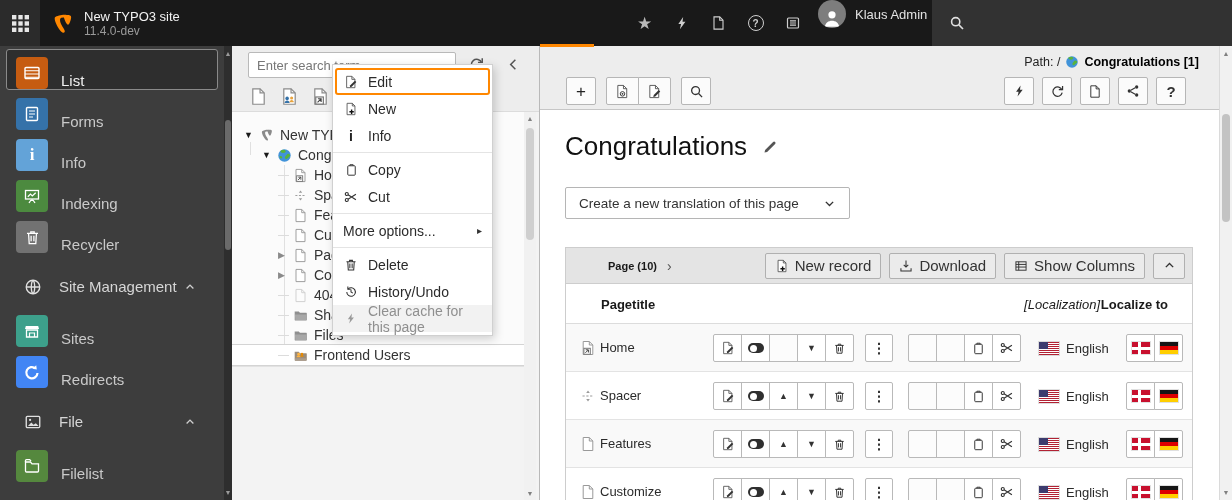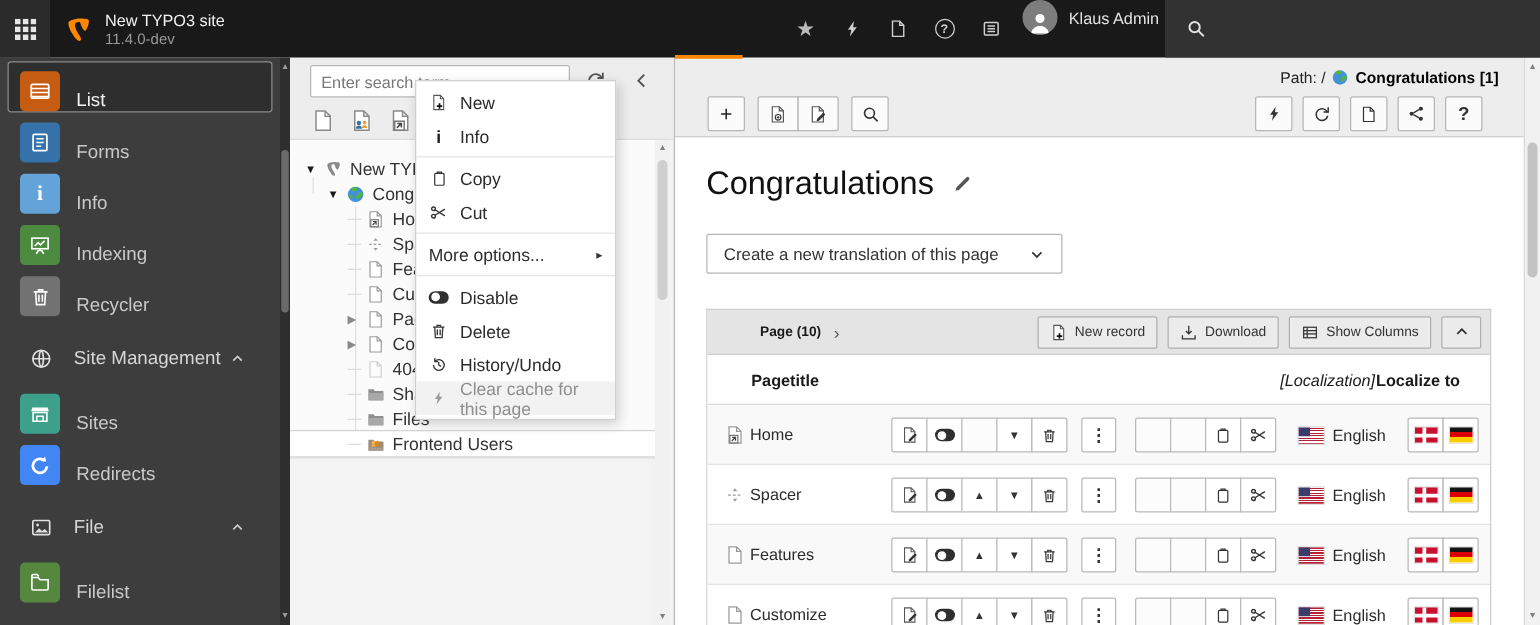--- a/index.html
+++ b/index.html
@@ -104,21 +104,21 @@
   .page-title{position:absolute;left:25px;top:21px;font-size:26px;color:#111;display:flex;align-items:center;gap:15px;}
   .transbtn{position:absolute;left:25px;top:77px;height:32px;padding:0 13px;display:flex;align-items:center;gap:24px;
             font-size:13.5px;color:#333;background:#fff;border:1px solid #b5b5b5;border-radius:2px;cursor:pointer;}
 
   .panel{position:absolute;left:25px;top:137px;width:628px;border:1px solid #cdcdcd;border-bottom:none;background:#fff;}
   .panel-h{height:36px;background:#e4e4e4;display:flex;align-items:center;padding:0 7px 0 10px;border-bottom:1px solid #cdcdcd;}
   .panel-title{font-weight:bold;font-size:11px;color:#1a1a1a;margin-left:32px;}
   .pchev{margin-left:10px;color:#555;font-size:14px;line-height:1;}
   .actions{margin-left:auto;display:flex;gap:8px;align-items:center;}
   .abtn{height:26px;border:1px solid #b0b0b0;border-radius:2px;background:rgba(255,255,255,.25);padding:0 9px;
-        display:flex;gap:6px;align-items:center;font-size:11px;color:#333;cursor:pointer;}
+        display:flex;gap:6px;align-items:center;font-size:15px;color:#333;cursor:pointer;}
   .abtn.sq{width:32px;padding:0;justify-content:center;}
   .cols{height:40px;background:#fff;border-bottom:1px solid #dcdcdc;position:relative;font-size:13px;color:#1a1a1a;}
   .c-pagetitle{position:absolute;left:35px;top:13px;font-weight:bold;}
   .c-loc{position:absolute;right:92px;top:13px;font-style:italic;}
   .c-locto{position:absolute;right:24px;top:13px;font-weight:bold;}
 
   .rrow{height:48px;border-bottom:1px solid #e3e3e3;position:relative;background:#fff;}
   .rrow.alt{background:#f9f9f9;}
   .r-icon{position:absolute;left:14px;top:16px;}
   .r-title{position:absolute;left:34px;top:16px;font-size:13px;color:#2b2b2b;}
@@ -552,20 +552,30 @@
     </div>
 
     <div class="tree-scroll">
       <span class="arr" style="top:3px;">▲</span>
       <span class="thumb"></span>
       <span class="arr" style="bottom:3px;">▼</span>
     </div>
   </div>
 
   <div class="ctxmenu">
+    <div class="mi focused">
+      <span class="ico">
+        <svg width="14" height="14" viewBox="0 0 16 16">
+            <path d="M3 1.5h6l3.5 3.5v9.5H3z" fill="#fff" stroke="#555"></path>
+            <path d="M9 1.5V5h3.5" fill="none" stroke="#555"></path>
+            <path d="M7.2 11.8l5.3-5.3 1.6 1.6-5.3 5.3-2.1.5z" fill="#333"></path>
+          </svg>
+      </span>
+      <span>Edit</span>
+    </div>
     <div class="mi">
       <span class="ico">
         <svg width="14" height="14" viewBox="0 0 16 16">
             <path d="M3.5 1.5h6l3 3v10h-9z" fill="#fff" stroke="#555"></path>
             <path d="M9.5 1.5v3h3" fill="none" stroke="#555"></path>
             <path d="M6.2 11.2h5M8.7 8.7v5" stroke="#111" stroke-width="1.6" fill="none"></path>
           </svg>
       </span>
       <span>New</span>
     </div>
@@ -592,28 +602,20 @@
           </svg>
       </span>
       <span>Cut</span>
     </div>
     <div class="mdiv"></div>
     <div class="mi">
       <span>More options...</span>
       <span class="sub-arrow">▸</span>
     </div>
     <div class="mdiv"></div>
-    <div class="mi">
-      <span class="ico">
-          <span class="pill">
-            <span class="dot"></span>
-          </span>
-        </span>
-      <span>Disable</span>
-    </div>
     <div class="mi">
       <span class="ico">
         <svg width="14" height="14" viewBox="0 0 16 16" fill="none" stroke="#333" stroke-width="1.2">
             <path d="M2.8 4.2h10.4M6.4 4V2.7h3.2V4M4.3 4.2l.6 9.6h6.2l.6-9.6M6.7 6.4v5.2M9.3 6.4v5.2"></path>
           </svg>
       </span>
       <span>Delete</span>
     </div>
     <div class="mi">
       <span class="ico">

